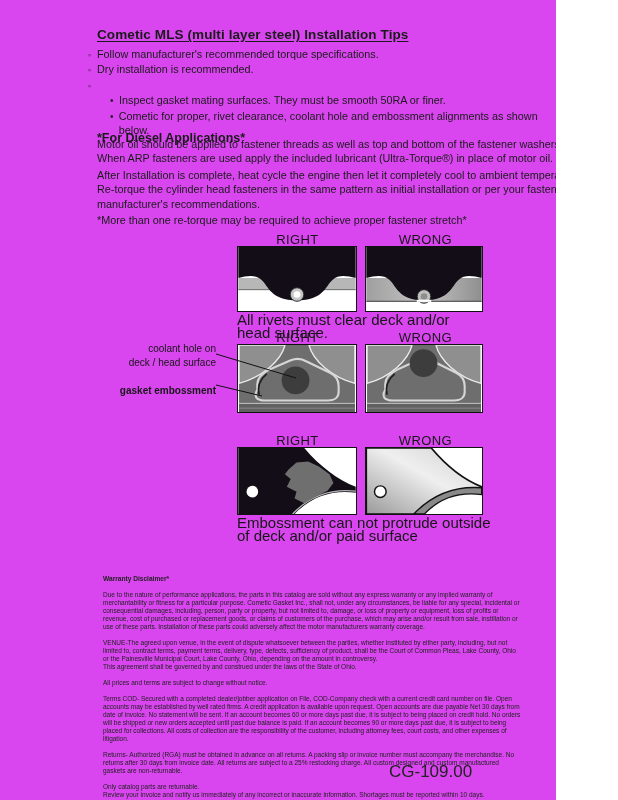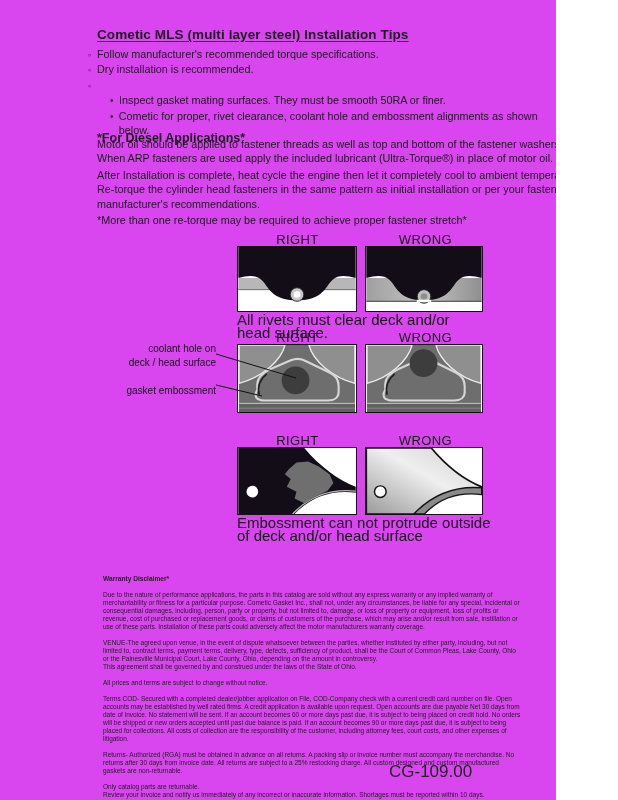--- a/index.html
+++ b/index.html
@@ -30,21 +30,21 @@
   .panels { display:flex; margin-top:1px; }
   .panel { border:1.6px solid #111; background:#fff; }
   .panel + .panel { margin-left:8px; }
   .panel svg { display:block; }
   .caption { margin-top:2px; font-size:15px; line-height:12.5px; color:#161616; }
   .dr3 .caption { width:255px; }
 
   .annotations { position:absolute; left:104px; top:342px; width:112px; text-align:right;
                  font-size:10px; line-height:14px; color:#161616; }
   .ann-coolant { white-space:pre-line; }
-  .ann-emboss { margin-top:14px; }
+  .ann-emboss { margin-top:14px;font-weight:bold; }
   .leader-overlay { position:absolute; left:112px; top:336px; width:200px; height:70px;
                     z-index:5; pointer-events:none; }
 
   .disclaimer { position:absolute; left:103px; top:575px; width:418px; font-size:6.5px;
                 line-height:8px; color:#222; }
   .disclaimer h4 { font-size:6.6px; font-weight:bold; margin-bottom:8px; }
   .disclaimer p.gap { margin-top:8px; }
   .disclaimer p.tight { margin-top:0; }
   .disclaimer p:first-of-type { margin-top:0; }
 
@@ -193,21 +193,21 @@
                 <stop offset="1" stop-color="#cfcfcf"></stop>
             </linearGradient>
           </defs>
           <rect x="0" y="0" width="119" height="68" fill="#ffffff"></rect>
           <path d="M0,0 H67 C83,19 101,33 119,40 L119,46 C96,43 75,49 57,68 L0,68 Z" fill="url(#g3w)" stroke="#111" stroke-width="1.8"></path>
           <path d="M49,68 C70,46 94,39 119,41 L119,48 C96,45 76,51 60,68 Z" fill="#8a8a8a" stroke="#111" stroke-width="1.4"></path>
           <circle cx="14.5" cy="45" r="6" fill="#ffffff" stroke="#111" stroke-width="1.5"></circle>
         </svg>
       </div>
     </div>
-    <div class="caption">Embossment can not protrude outside of deck and/or head surface</div>
+    <div class="caption">Embossment can not protrude outside of deck and/or paid surface</div>
   </div>
 
   <div class="disclaimer">
     <h4>Warranty Disclaimer*</h4>
     <p class="gap">Due to the nature of performance applications, the parts in this catalog are sold without any express warranty or any implied warranty of merchantability or fitness for a particular purpose.  Cometic Gasket Inc., shall not, under any circumstances, be liable for any special, incidental or consequential damages, including, person, party or property, but not limited to, damage, or loss of property or equipment, loss of profits or revenue, cost of purchased or replacement goods, or claims of customers of the purchase, which may arise and/or result from sale, instillation or use of these parts.  Installation of these parts could adversely affect the motor manufacturers warranty coverage.</p>
     <p class="gap">VENUE-The agreed upon venue, in the event of dispute whatsoever between the parties, whether instituted by either party, including, but not limited to, contract terms, payment terms, delivery, type, defects, sufficiency of product, shall be the Court of Common Pleas, Lake County, Ohio or the Painesville Municipal Court, Lake County, Ohio, depending on the amount in controversy.</p>
     <p class="tight">This agreement shall be governed by and construed under the laws of the State of Ohio.</p>
     <p class="gap">All prices and terms are subject to change without notice.</p>
     <p class="gap">Terms COD- Secured with a completed dealer/jobber application on File, COD-Company check with a current credit card number on file.  Open accounts may be established by well rated firms.  A credit application is available upon request.  Open accounts are due payable Net 30 days from date of invoice.  No statement will be sent.  If an account becomes 60 or more days past due, it is subject to being placed on credit hold.  No orders will be shipped or new orders accepted until past due balance is paid.  If an account becomes 90 or more days past due, it is subject to being placed for collections.  All costs of collection are the responsibility of the customer, including attorney fees, court costs, and other expenses of litigation.</p>
     <p class="gap">Returns- Authorized (RGA) must be obtained in advance on all returns.  A packing slip or invoice number must accompany the merchandise.  No returns after 30 days from invoice date.  All returns are subject to a 25% restocking charge.  All custom designed and custom manufactured gaskets are non-returnable.</p>

